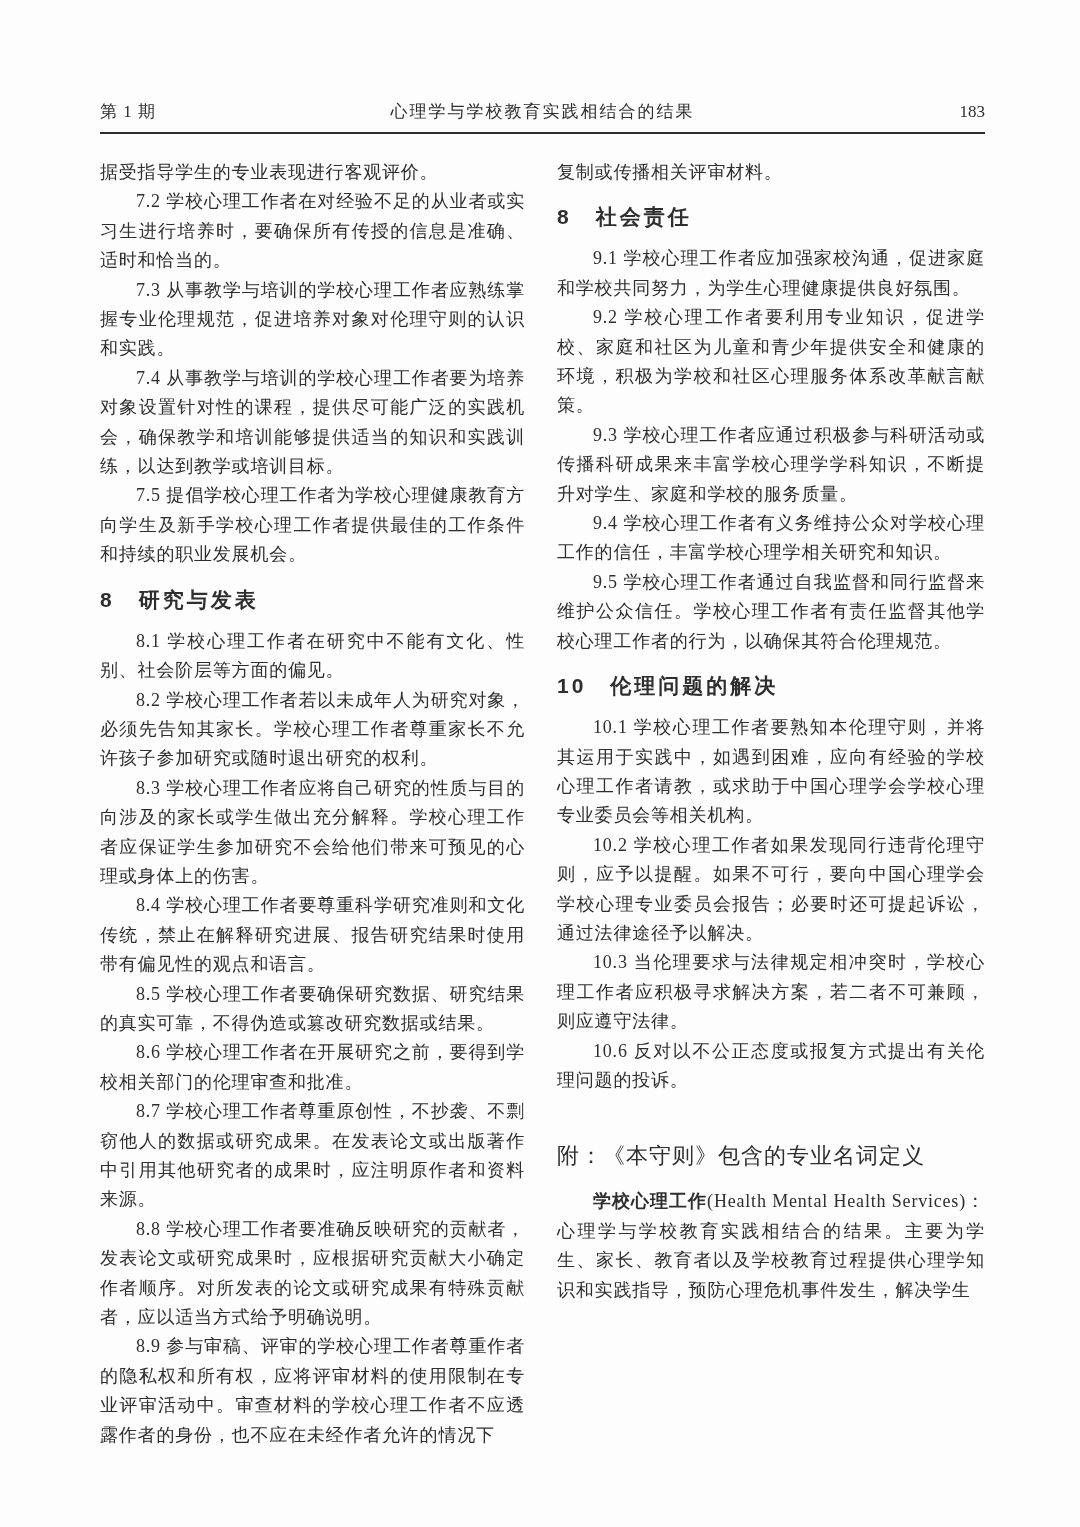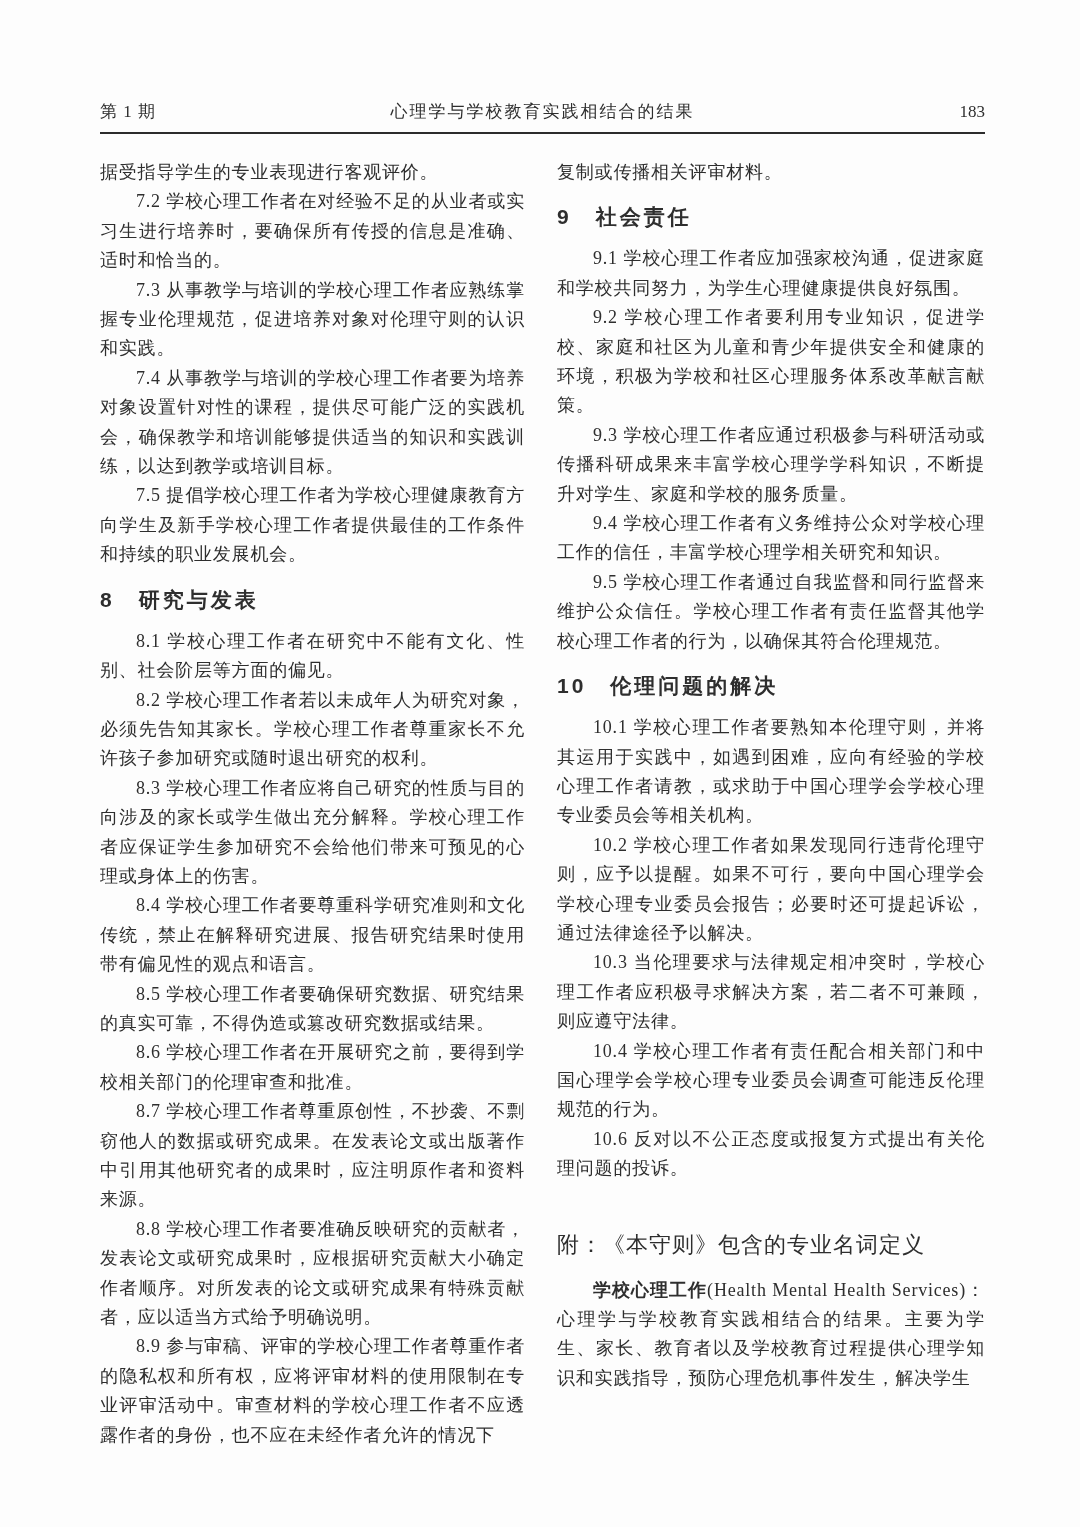--- a/index.html
+++ b/index.html
@@ -76,30 +76,29 @@
       <p class="p">8.4 学校心理工作者要尊重科学研究准则和文化传统，禁止在解释研究进展、报告研究结果时使用带有偏见性的观点和语言。</p>
       <p class="p">8.5 学校心理工作者要确保研究数据、研究结果的真实可靠，不得伪造或篡改研究数据或结果。</p>
       <p class="p">8.6 学校心理工作者在开展研究之前，要得到学校相关部门的伦理审查和批准。</p>
       <p class="p">8.7 学校心理工作者尊重原创性，不抄袭、不剽窃他人的数据或研究成果。在发表论文或出版著作中引用其他研究者的成果时，应注明原作者和资料来源。</p>
       <p class="p">8.8 学校心理工作者要准确反映研究的贡献者，发表论文或研究成果时，应根据研究贡献大小确定作者顺序。对所发表的论文或研究成果有特殊贡献者，应以适当方式给予明确说明。</p>
       <p class="p">8.9 参与审稿、评审的学校心理工作者尊重作者的隐私权和所有权，应将评审材料的使用限制在专业评审活动中。审查材料的学校心理工作者不应透露作者的身份，也不应在未经作者允许的情况下</p>
     </section>
 
     <section class="col rc">
       <p class="pc">复制或传播相关评审材料。</p>
-      <h2 class="h">9　社会责任</h2>
+      <h2 class="h">8　社会责任</h2>
       <p class="p">9.1 学校心理工作者应加强家校沟通，促进家庭和学校共同努力，为学生心理健康提供良好氛围。</p>
       <p class="p">9.2 学校心理工作者要利用专业知识，促进学校、家庭和社区为儿童和青少年提供安全和健康的环境，积极为学校和社区心理服务体系改革献言献策。</p>
       <p class="p">9.3 学校心理工作者应通过积极参与科研活动或传播科研成果来丰富学校心理学学科知识，不断提升对学生、家庭和学校的服务质量。</p>
       <p class="p">9.4 学校心理工作者有义务维持公众对学校心理工作的信任，丰富学校心理学相关研究和知识。</p>
       <p class="p">9.5 学校心理工作者通过自我监督和同行监督来维护公众信任。学校心理工作者有责任监督其他学校心理工作者的行为，以确保其符合伦理规范。</p>
       <h2 class="h">10　伦理问题的解决</h2>
       <p class="p">10.1 学校心理工作者要熟知本伦理守则，并将其运用于实践中，如遇到困难，应向有经验的学校心理工作者请教，或求助于中国心理学会学校心理专业委员会等相关机构。</p>
       <p class="p">10.2 学校心理工作者如果发现同行违背伦理守则，应予以提醒。如果不可行，要向中国心理学会学校心理专业委员会报告；必要时还可提起诉讼，通过法律途径予以解决。</p>
       <p class="p">10.3 当伦理要求与法律规定相冲突时，学校心理工作者应积极寻求解决方案，若二者不可兼顾，则应遵守法律。</p>
-      <p class="p">10.4 学校心理工作者有责任配合相关部门和中国心理学会学校心理专业委员会调查可能违反伦理规范的行为。</p>
       <p class="p">10.6 反对以不公正态度或报复方式提出有关伦理问题的投诉。</p>
       <h2 class="hx">附：《本守则》包含的专业名词定义</h2>
       <p class="p"><span class="term">学校心理工作</span><span>(Health Mental Health Services)：</span><span>心理学与学校教育实践相结合的结果。主要为学生、家长、教育者以及学校教育过程提供心理学知识和实践指导，预防心理危机事件发生，解决学生</span></p>
     </section>
 
   </main>
 </div>
 
 </body></html>

